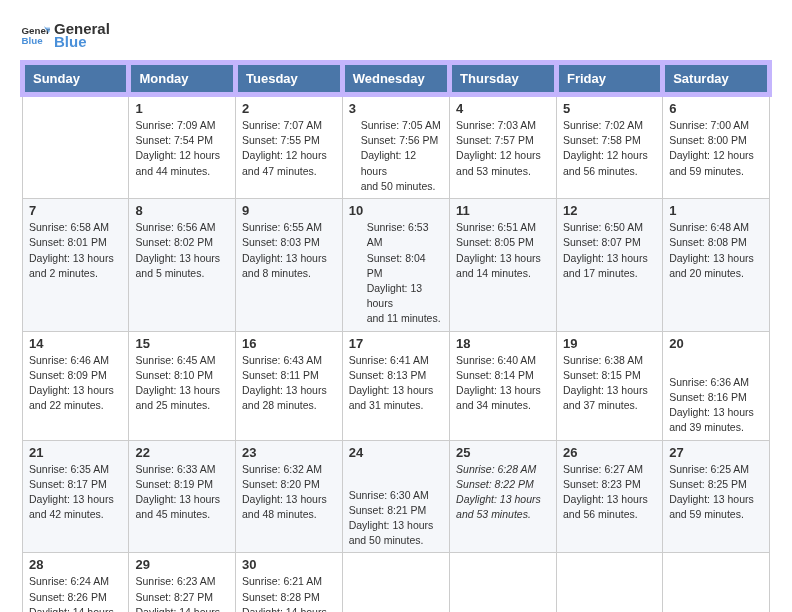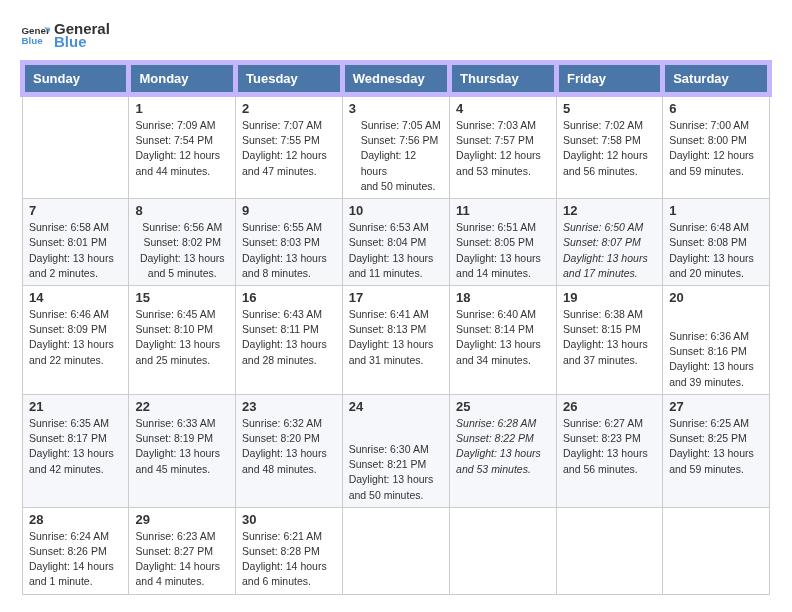--- a/index.html
+++ b/index.html
@@ -157,49 +157,49 @@
       <tr>
         <td>
           <span class="day-number">7</span>
           <div class="day-info" style="white-space: pre-line;">Sunrise: 6:58 AM
 Sunset: 8:01 PM
 Daylight: 13 hours
 and 2 minutes.</div>
         </td>
         <td>
           <span class="day-number">8</span>
-          <div class="day-info" style="white-space: pre-line; text-align: center;">Sunrise: 6:56 AM
+          <div class="day-info" style="white-space: pre-line;">Sunrise: 6:56 AM
 Sunset: 8:02 PM
 Daylight: 13 hours
 and 5 minutes.</div>
         </td>
         <td>
           <span class="day-number">9</span>
           <div class="day-info" style="white-space: pre-line;">Sunrise: 6:55 AM
 Sunset: 8:03 PM
 Daylight: 13 hours
 and 8 minutes.</div>
         </td>
         <td>
           <span class="day-number">10</span>
-          <div class="day-info" style="white-space: pre-line;">Sunrise: 6:53 AM
+          <div class="day-info" style="white-space: pre-line; margin-left: 18px;">Sunrise: 6:53 AM
 Sunset: 8:04 PM
 Daylight: 13 hours
 and 11 minutes.</div>
         </td>
         <td>
           <span class="day-number">11</span>
           <div class="day-info" style="white-space: pre-line;">Sunrise: 6:51 AM
 Sunset: 8:05 PM
 Daylight: 13 hours
 and 14 minutes.</div>
         </td>
         <td>
           <span class="day-number">12</span>
-          <div class="day-info" style="white-space: pre-line; font-style: italic;">Sunrise: 6:50 AM
+          <div class="day-info" style="white-space: pre-line;">Sunrise: 6:50 AM
 Sunset: 8:07 PM
 Daylight: 13 hours
 and 17 minutes.</div>
         </td>
         <td>
           <span class="day-number">1</span>
           <div class="day-info" style="white-space: pre-line;">Sunrise: 6:48 AM
 Sunset: 8:08 PM
 Daylight: 13 hours
 and 20 minutes.</div>

